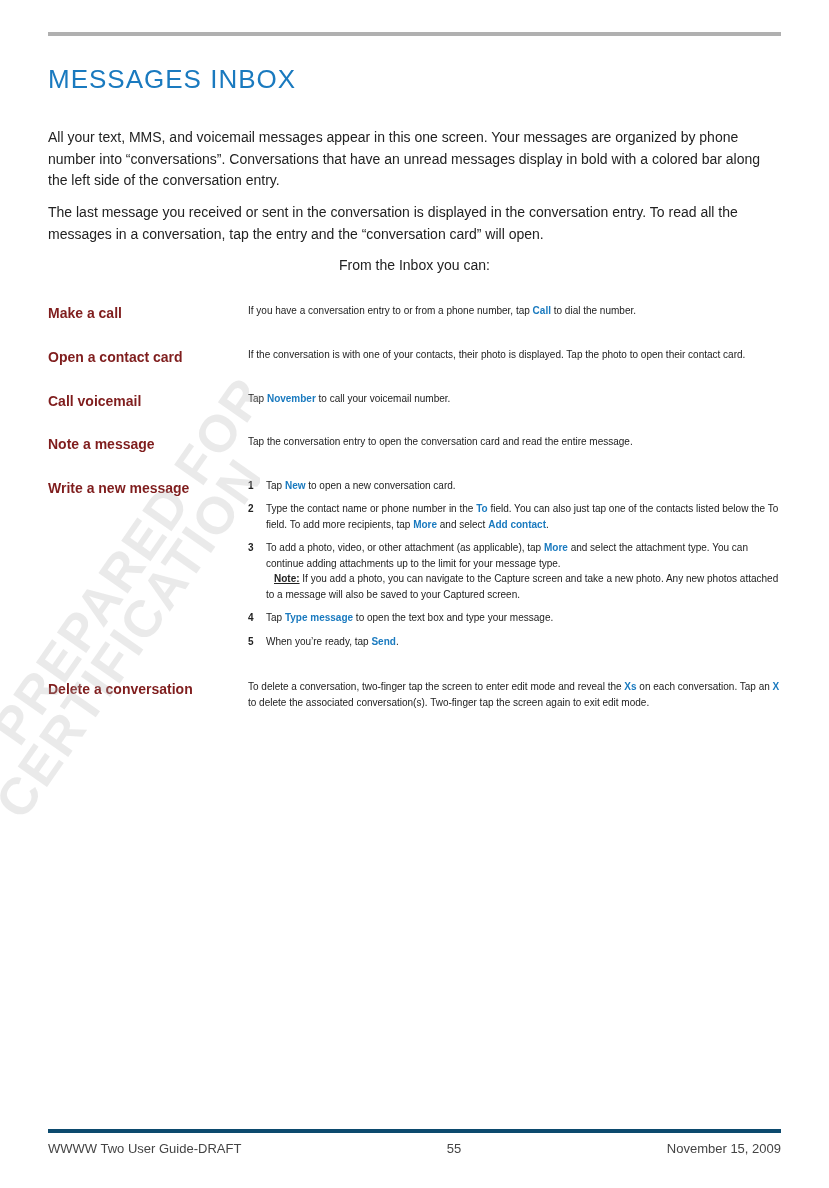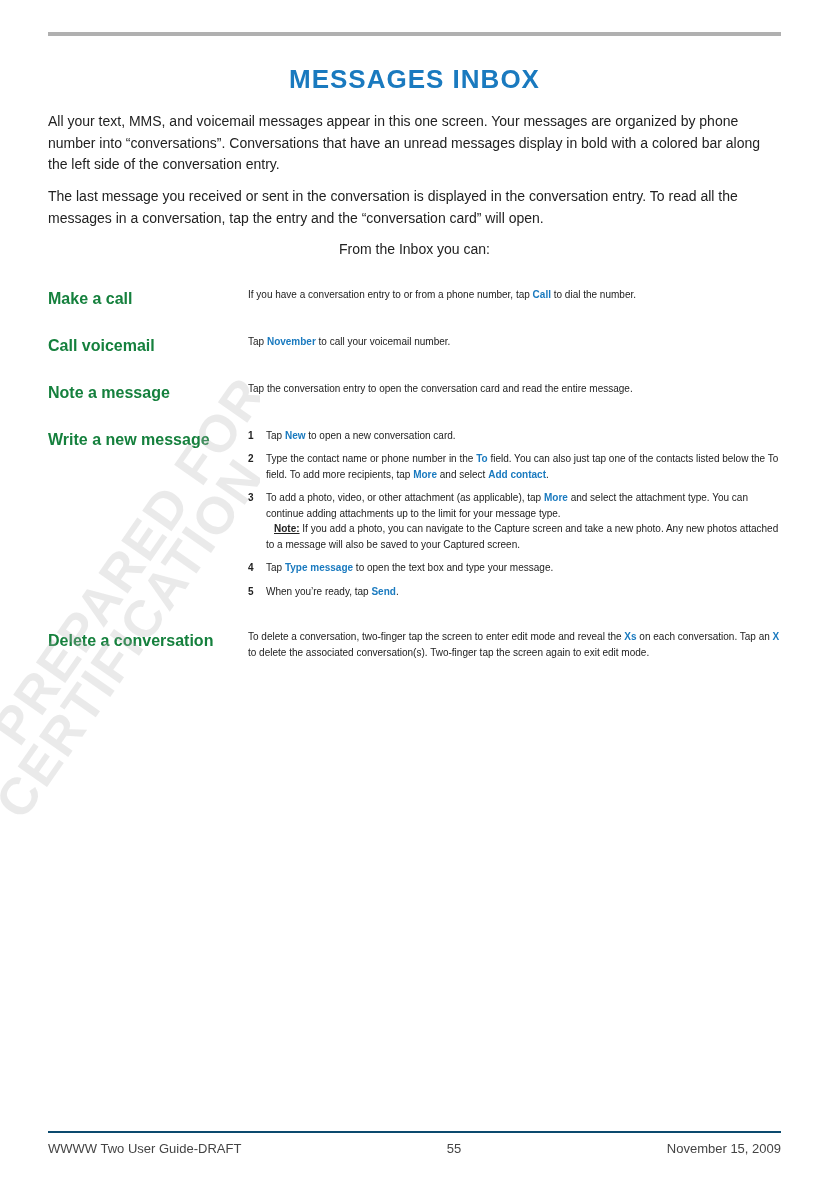--- a/index.html
+++ b/index.html
@@ -24,25 +24,24 @@
     }
 
     .top-border {
       height: 4px;
       background: #b0b0b0;
       margin-bottom: 28px;
     }
 
     .page-title {
       font-size: 26px;
-      font-weight: bold;
+      font-weight: normal;
       color: #1a7abf;
       letter-spacing: 1px;
-      margin-bottom: 16px;
-      text-align: center;
+      margin-bottom: 32px;
     }
 
     .intro-text {
       font-size: 14px;
       line-height: 1.55;
       margin-bottom: 10px;
       color: #222;
     }
 
     .from-inbox {
@@ -66,22 +65,22 @@
     .features-table td {
       padding: 8px 0 14px 0;
       vertical-align: top;
       line-height: 1.55;
     }
 
     .features-table td.label-col {
       width: 200px;
       padding-right: 20px;
       font-weight: bold;
-      color: #15803d;
-      font-size: 16px;
+      color: #7f1d1d;
+      font-size: 14px;
       white-space: nowrap;
     }
 
     .features-table td.desc-col {
       font-size: 10px;
       color: #222;
     }
 
     .highlight {
       font-weight: bold;
@@ -108,21 +107,21 @@
     }
 
     .note-label {
       font-weight: bold;
       text-decoration: underline;
       padding-left: 8px;
     }
 
     .footer {
       margin-top: auto;
-      border-top: 2px solid #0c4a6e;
+      border-top: 4px solid #0c4a6e;
       padding-top: 8px;
       display: flex;
       justify-content: space-between;
       align-items: center;
       font-size: 13px;
       color: #444;
     }
 
     .watermark {
       position: absolute;
@@ -171,20 +170,26 @@
   <table class="features-table">
     <tbody>
 
       <tr>
         <td class="label-col">Make a call</td>
         <td class="desc-col">
           If you have a conversation entry to or from a phone number, tap <span class="highlight">Call</span> to dial the number.
         </td>
       </tr>
 
+      <tr>
+        <td class="label-col">Open a contact card</td>
+        <td class="desc-col">
+          If the conversation is with one of your contacts, their photo is displayed. Tap the photo to open their contact card.
+        </td>
+      </tr>
 
       <tr>
         <td class="label-col">Call voicemail</td>
         <td class="desc-col">
           Tap <span class="highlight">November</span> to call your voicemail number.
         </td>
       </tr>
 
       <tr>
         <td class="label-col">Note a message</td>

